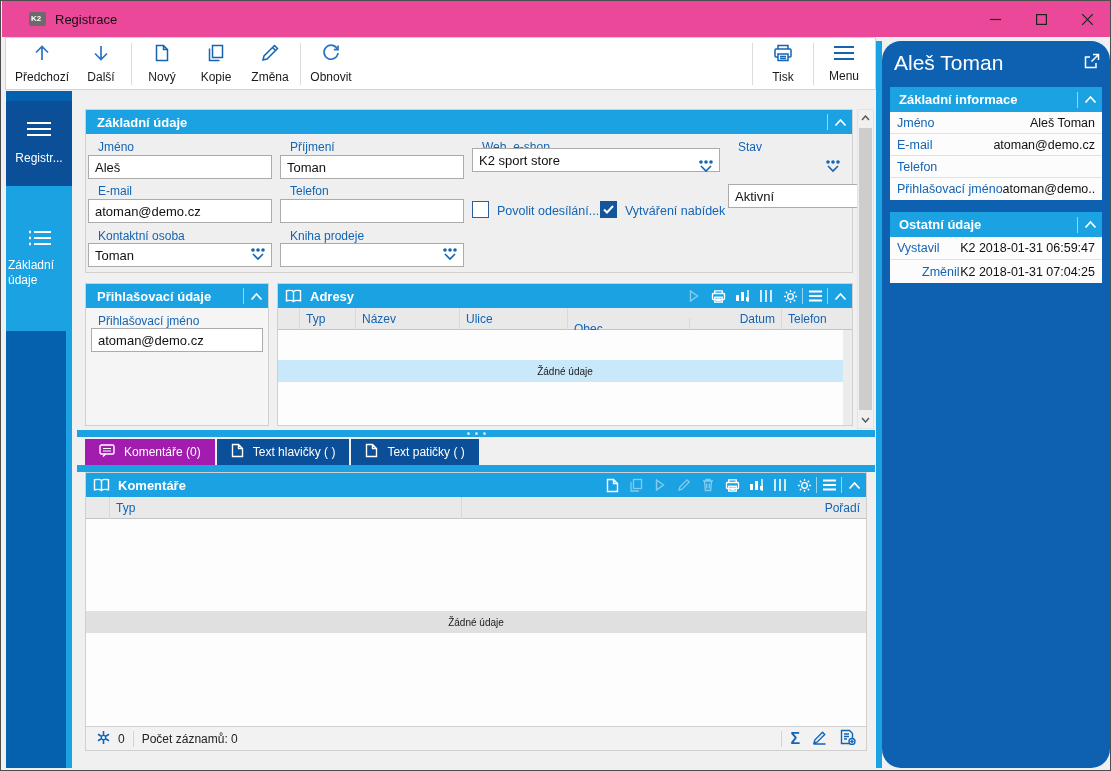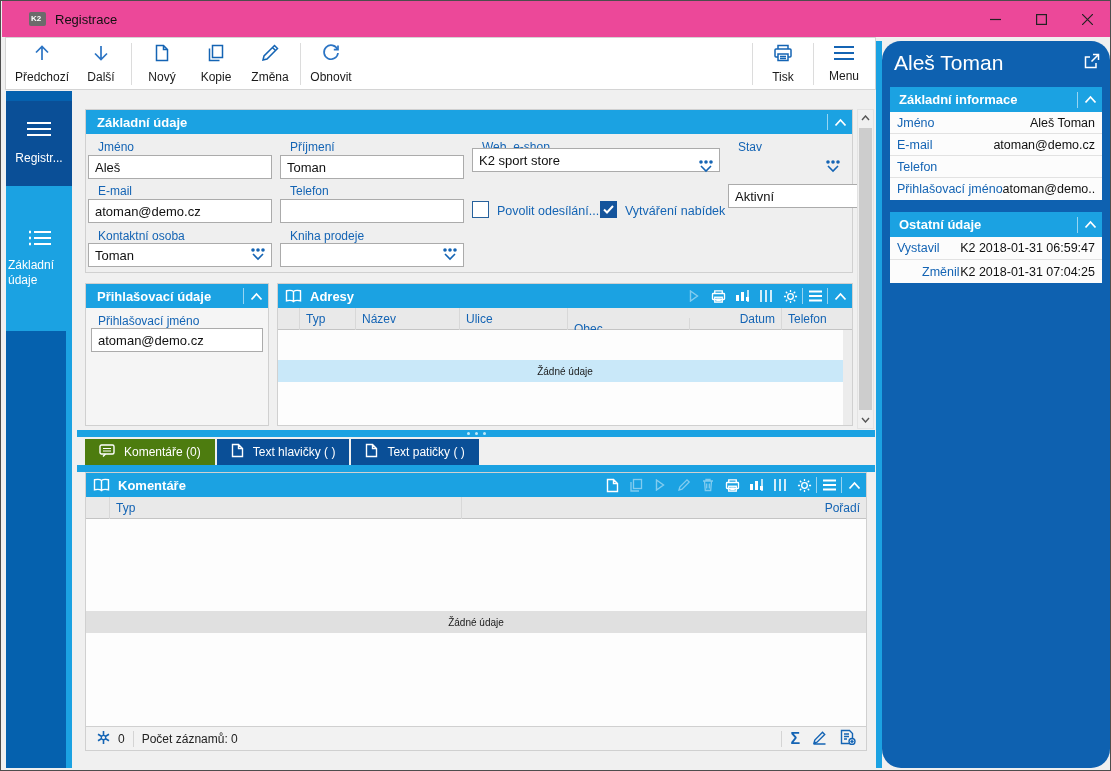--- a/index.html
+++ b/index.html
@@ -61,21 +61,21 @@
   .tbody { position:relative; background:#fdfdfd; }
   .empty-row { position:absolute; left:0; right:0; height:22px; display:flex; align-items:center; justify-content:center; font-size:10px; color:#1a1a1a; }
   .empty-row.blue { background:#c9e8f9; }
   .empty-row.gray { background:#e0e0e0; }
 
   
   .splitter { position:absolute; left:76px; top:429px; width:798px; height:7px; background:#1ba2e2; display:flex; align-items:center; justify-content:center; gap:5px; }
   .splitter i { width:3px; height:3px; border-radius:50%; background:#bfe9fa; }
   .tabs { position:absolute; left:84px; top:438px; height:26px; display:flex; gap:2px; }
   .tab { display:flex; align-items:center; gap:9px; padding:0 14px; color:#fff; font-size:12px; white-space:nowrap; }
-  .tab.active { background:#4d7c0f; }
+  .tab.active { background:#a21caf; }
   .tab.inactive { background:#0a4f97; }
   .tabband { position:absolute; left:76px; top:464px; width:798px; height:7px; background:#1ba2e2; }
 
   
   .vscroll { position:absolute; left:856px; top:108px; width:17px; height:320px; background:#f0f0f0; border:1px solid #e3e3e3; }
   .vs-arrow { height:16px; display:flex; align-items:center; justify-content:center; color:#555; }
   .vs-thumb { position:absolute; left:1px; top:18px; width:13px; height:282px; background:#cdcdcd; }
 
   
   .statusbar { position:absolute; left:0; right:0; bottom:0; height:24px; background:#f2f2f2; border-top:1px solid #d0d0d0; display:flex; align-items:center; font-size:12px; color:#222; }

